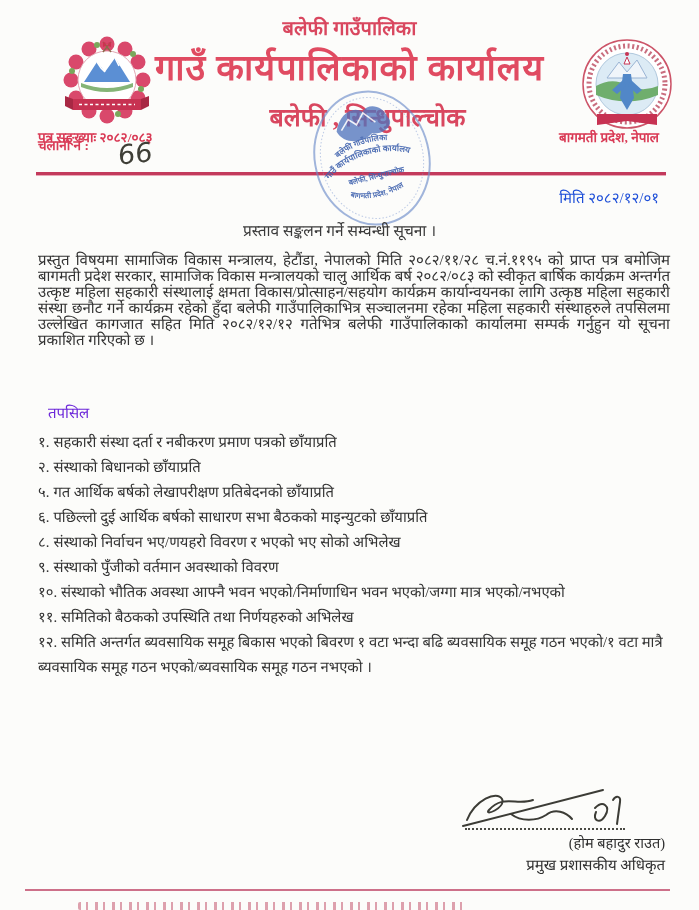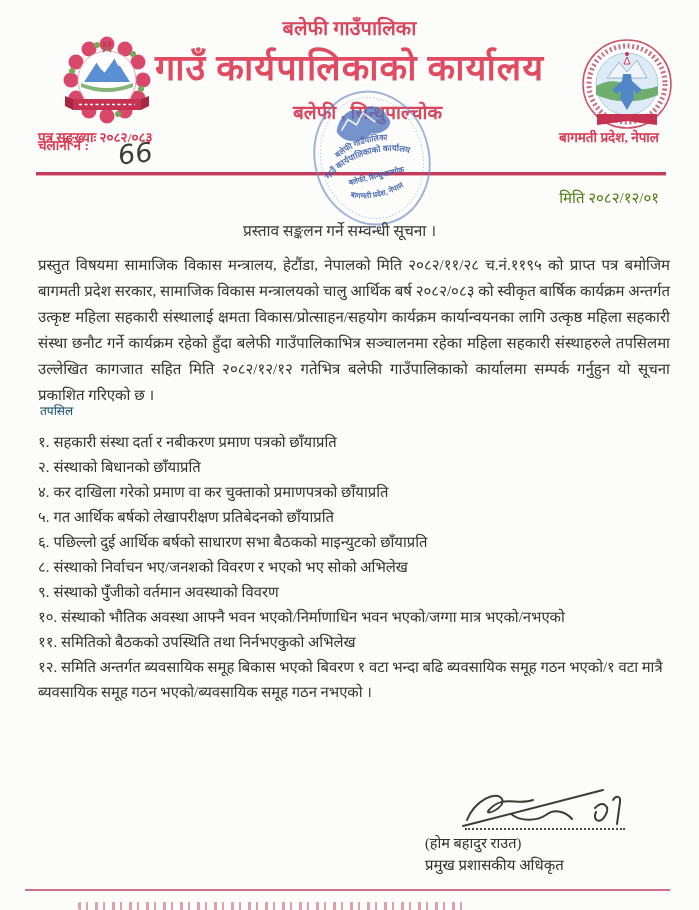--- a/index.html
+++ b/index.html
@@ -11,52 +11,52 @@
     overflow:hidden;
     font-family:"Liberation Serif","DejaVu Serif",serif;
     color:#383838;
   }
   .center{left:0;right:0;text-align:center;}
   .abs{position:absolute;}
 
   
   .org-top{top:14px;font-size:20px;font-weight:bold;color:#d9475f;}
   .org-main{top:42px;font-size:36px;font-weight:bold;color:#e04b61;letter-spacing:1px;}
-  .org-sub{top:99px;font-size:19px;font-weight:bold;color:#d9475f;padding-left:36px;}
+  .org-sub{top:99px;font-size:25px;font-weight:bold;color:#d9475f;padding-left:36px;}
 
   .emblem-left{top:36px;left:55px;width:104px;height:90px;}
   .emblem-right{top:38px;left:577px;width:100px;height:96px;}
 
   .letter-no{top:128px;left:38px;font-size:13.5px;font-weight:bold;color:#d93a55;}
   .chalani{top:136px;left:38px;font-size:13.5px;font-weight:bold;color:#d93a55;}
   .chalani-value{
     top:138px;left:118px;font-size:27px;color:#3f3f37;
     font-family:"DejaVu Sans",sans-serif;
     transform:rotate(-6deg) skewX(-6deg);
   }
   .province{top:128px;right:40px;font-size:13.5px;font-weight:bold;color:#d93a55;}
   .rule-top{top:172px;left:36px;width:630px;height:3px;background:#c33a5c;box-shadow:0 1px 0 #e9a7b6;}
-  .date-line{top:187px;right:40px;font-size:15px;color:#4d7c0f;}
+  .date-line{top:187px;right:40px;font-size:15px;color:#1d4ed8;}
 
   
   .stamp{top:84px;left:304px;width:136px;height:148px;transform:rotate(-14deg);opacity:.9;}
 
   
   .subject{top:219px;left:0;right:0;text-align:center;font-size:15.5px;color:#3a3a3a;transform:translateX(-10px);}
   .body-par{
     top:252px;left:38px;width:632px;
-    font-size:15px;line-height:26px;text-align:justify;color:#323232;
-  }
-  .tapsil{top:402px;left:40px;font-size:12px;color:#0c4a6e;}
+    font-size:15px;line-height:16px;text-align:justify;color:#323232;
+  }
+  .tapsil{top:402px;left:48px;font-size:15px;color:#6d28d9;}
   .schedule{top:430px;left:38px;width:636px;font-size:14.8px;line-height:25px;color:#323232;}
   .schedule .li{margin:0;}
   .schedule .no{margin-right:4px;}
 
   
-  .sig-block{top:780px;right:34px;width:240px;text-align:left;}
+  .sig-block{top:780px;right:34px;width:240px;text-align:right;}
   .sig-svg{display:block;margin:0 auto;}
   .sig-dots{width:160px;margin:-14px auto 2px auto;border-top:2px dotted #4a4a44;}
   .sig-name{font-size:14.5px;color:#2f2f2f;}
   .sig-title{font-size:15px;color:#2f2f2f;margin-top:2px;}
 
   
   .rule-bottom{top:889px;left:25px;width:645px;height:2px;background:#cd7089;}
   .footer-cut{
     top:902px;left:78px;width:390px;height:8px;opacity:.55;
     background:repeating-linear-gradient(90deg,#c4566e 0 3px,transparent 3px 8px,#c4566e 8px 10px,transparent 10px 17px);
@@ -156,34 +156,33 @@
   <div class="abs body-par">प्रस्तुत विषयमा सामाजिक विकास मन्त्रालय, हेटौंडा, नेपालको मिति २०८२/११/२८ च.नं.११९५ को प्राप्त पत्र बमोजिम बागमती प्रदेश सरकार, सामाजिक विकास मन्त्रालयको चालु आर्थिक बर्ष २०८२/०८३ को स्वीकृत बार्षिक कार्यक्रम अन्तर्गत उत्कृष्ट महिला सहकारी संस्थालाई क्षमता विकास/प्रोत्साहन/सहयोग कार्यक्रम कार्यान्वयनका लागि उत्कृष्ठ महिला सहकारी संस्था छनौट गर्ने कार्यक्रम रहेको हुँदा बलेफी गाउँपालिकाभित्र सञ्चालनमा रहेका महिला सहकारी संस्थाहरुले तपसिलमा उल्लेखित कागजात सहित मिति २०८२/१२/१२ गतेभित्र बलेफी गाउँपालिकाको कार्यालमा सम्पर्क  गर्नुहुन यो सूचना प्रकाशित गरिएको छ ।</div>
 
   <div class="abs tapsil">तपसिल</div>
   <div class="abs schedule">
 
       <div class="li"><span class="no">१.</span><span>सहकारी संस्था दर्ता र नबीकरण प्रमाण पत्रको छाँयाप्रति</span></div>
 
       <div class="li"><span class="no">२.</span><span>संस्थाको बिधानको छाँयाप्रति</span></div>
 
 
-      <div class="li"><span class="no">४.</span><span>कर दाखिला गरेको प्रमाण वा कर चुक्ताको प्रमाणपत्रको छाँयाप्रति</span></div>
 
       <div class="li"><span class="no">५.</span><span>गत आर्थिक बर्षको लेखापरीक्षण प्रतिबेदनको छाँयाप्रति</span></div>
 
       <div class="li"><span class="no">६.</span><span>पछिल्लो दुई आर्थिक बर्षको साधारण सभा बैठकको माइन्युटको छाँयाप्रति</span></div>
 
 
-      <div class="li"><span class="no">८.</span><span>संस्थाको निर्वाचन भए/जनशको विवरण र भएको भए सोको अभिलेख</span></div>
+      <div class="li"><span class="no">८.</span><span>संस्थाको निर्वाचन भए/णयहरो विवरण र भएको भए सोको अभिलेख</span></div>
 
       <div class="li"><span class="no">९.</span><span>संस्थाको पुँजीको वर्तमान अवस्थाको विवरण</span></div>
 
       <div class="li"><span class="no">१०.</span><span>संस्थाको भौतिक अवस्था आफ्नै भवन भएको/निर्माणाधिन भवन भएको/जग्गा मात्र भएको/नभएको</span></div>
 
-      <div class="li"><span class="no">११.</span><span>समितिको बैठकको उपस्थिति तथा निर्नभएकुको अभिलेख</span></div>
+      <div class="li"><span class="no">११.</span><span>समितिको बैठकको उपस्थिति तथा निर्णयहरुको अभिलेख</span></div>
 
       <div class="li"><span class="no">१२.</span><span>समिति अन्तर्गत ब्यवसायिक समूह बिकास भएको बिवरण १ वटा भन्दा बढि ब्यवसायिक समूह गठन भएको/१ वटा मात्रै ब्यवसायिक समूह गठन भएको/ब्यवसायिक समूह गठन नभएको ।</span></div>
 
     </div>
 
   <div class="abs sig-block">
     <svg class="sig-svg" width="200" height="62" viewBox="0 0 200 62">
       <g fill="none" stroke="#3c3c36" stroke-width="2" stroke-linecap="round">
         <path d="M22,40 C30,20 52,10 57,19 C61,28 38,37 44,30 C58,14 72,26 88,20"></path>
         <path d="M66,34 c10,8 26,7 35,1 c9,-7 20,-3 26,4"></path>

